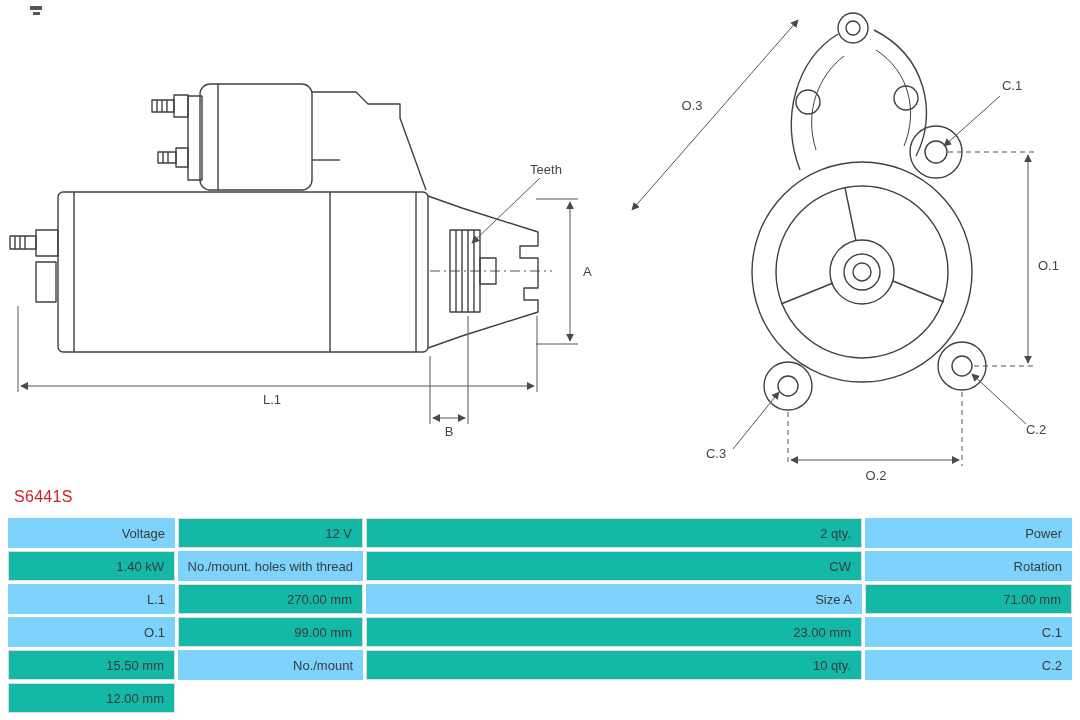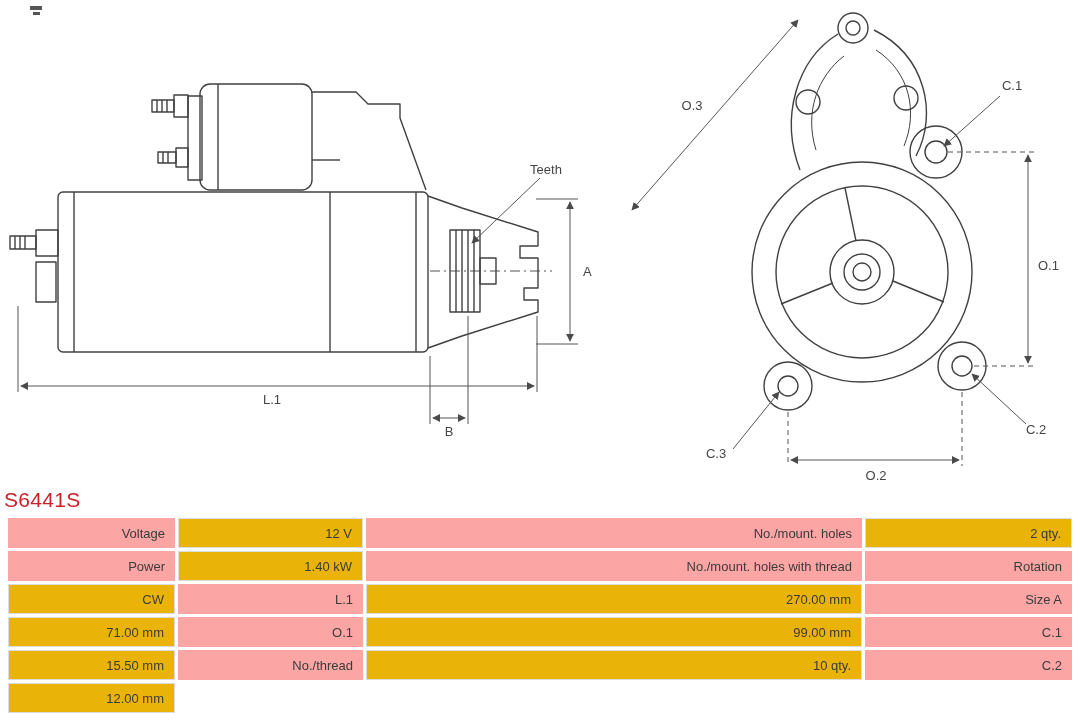--- a/index.html
+++ b/index.html
@@ -1,29 +1,29 @@
 <!DOCTYPE html>
 <html><head>
 <meta charset="utf-8">
 <style>
   * { margin:0; padding:0; box-sizing:border-box; }
   html,body { background:#ffffff; }
   body { font-family:"Liberation Sans", sans-serif; }
   .page { position:relative; width:1080px; height:720px; background:#ffffff; overflow:hidden; }
   .diagram-wrap { position:absolute; top:0; left:0; width:1080px; height:485px; }
-  .part-number { position:absolute; left:4px; top:488px; font-size:21px; color:#cc2229; letter-spacing:.3px; }
+  .part-number { position:absolute; left:14px; top:488px; font-size:16px; color:#cc2229; letter-spacing:.3px; }
   .spec-table {
     position:absolute; left:8px; top:518px; width:1064px;
     display:grid; grid-template-columns:167px 185px 1fr 207px;
     grid-auto-rows:30px; gap:3px;
     font-size:13px; color:#3b3b3b;
   }
   .cell { display:flex; align-items:center; justify-content:flex-end; padding-right:10px; overflow:hidden; white-space:nowrap; }
-  .cell.label { background:#fca5a5; }
-  .cell.value { background:#eab308; border:1px solid #dcdcdc; }
+  .cell.label { background:#7dd3fc; }
+  .cell.value { background:#14b8a6; border:1px solid #dcdcdc; }
   svg text { font-family:"Liberation Sans", sans-serif; }
 </style>
 </head>
 <body>
 
 <div class="page">
 
   <div class="diagram-wrap">
     <svg width="1080" height="485" viewBox="0 0 1080 485" xmlns="http://www.w3.org/2000/svg">
       <defs>
@@ -151,39 +151,39 @@
       </g>
     </svg>
   </div>
 
   <div class="part-number">S6441S</div>
 
   <div class="spec-table">
 
     <div class="cell label">Voltage</div>
     <div class="cell value">12 V</div>
-    <div class="cell label">No./mount. holes</div>
     <div class="cell value">2 qty.</div>
 
     <div class="cell label">Power</div>
     <div class="cell value">1.40 kW</div>
     <div class="cell label">No./mount. holes with thread</div>
 
+    <div class="cell value">CW</div>
     <div class="cell label">Rotation</div>
-    <div class="cell value">CW</div>
     <div class="cell label">L.1</div>
     <div class="cell value">270.00 mm</div>
 
     <div class="cell label">Size A</div>
     <div class="cell value">71.00 mm</div>
     <div class="cell label">O.1</div>
     <div class="cell value">99.00 mm</div>
 
+    <div class="cell value">23.00 mm</div>
     <div class="cell label">C.1</div>
     <div class="cell value">15.50 mm</div>
 
-    <div class="cell label">No./thread</div>
+    <div class="cell label">No./mount</div>
     <div class="cell value">10 qty.</div>
     <div class="cell label">C.2</div>
     <div class="cell value">12.00 mm</div>
   </div>
 
 </div>
 
 </body></html>

